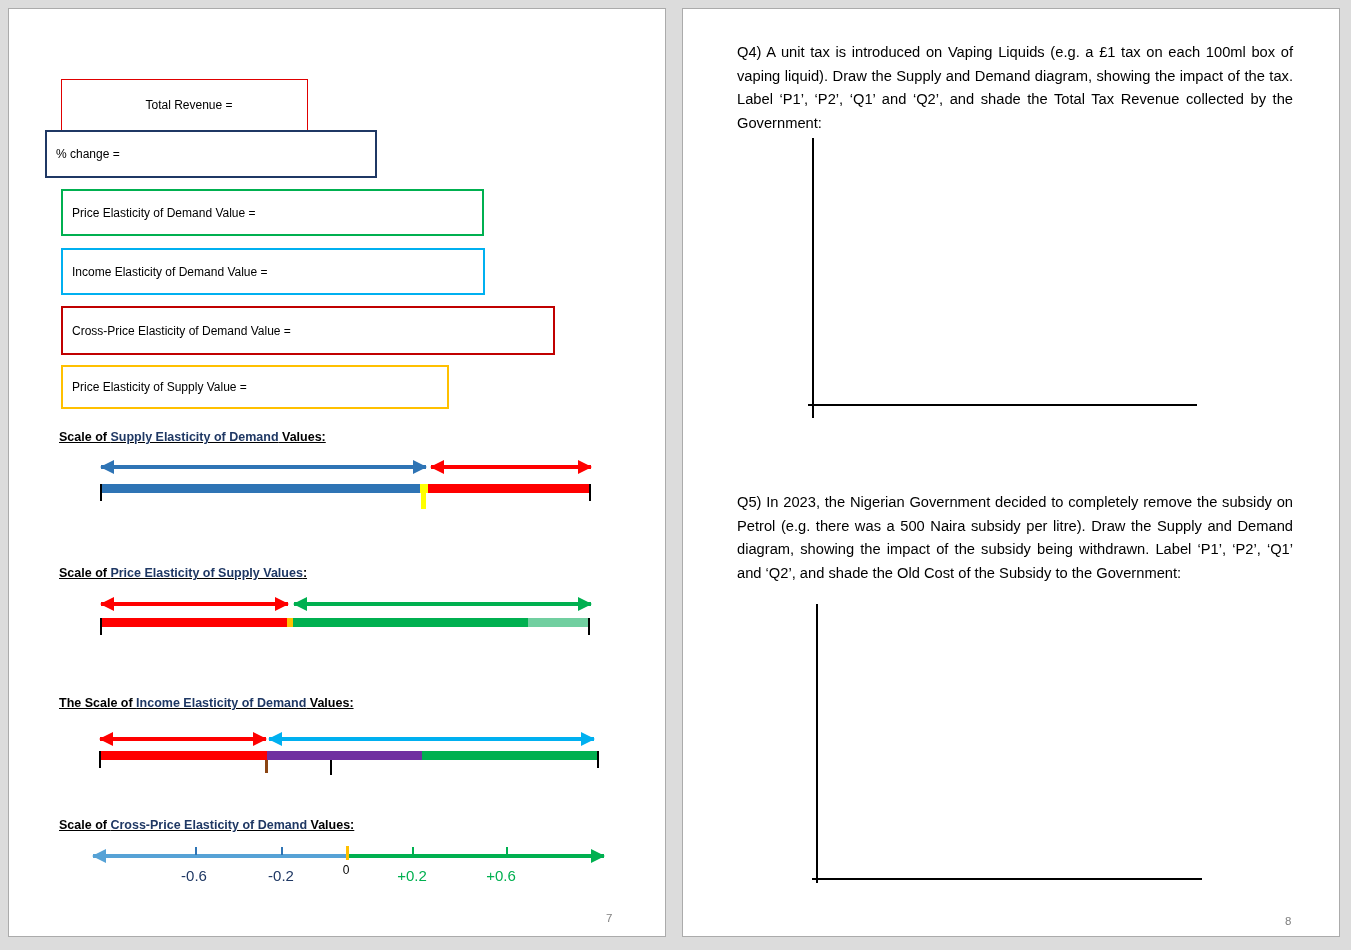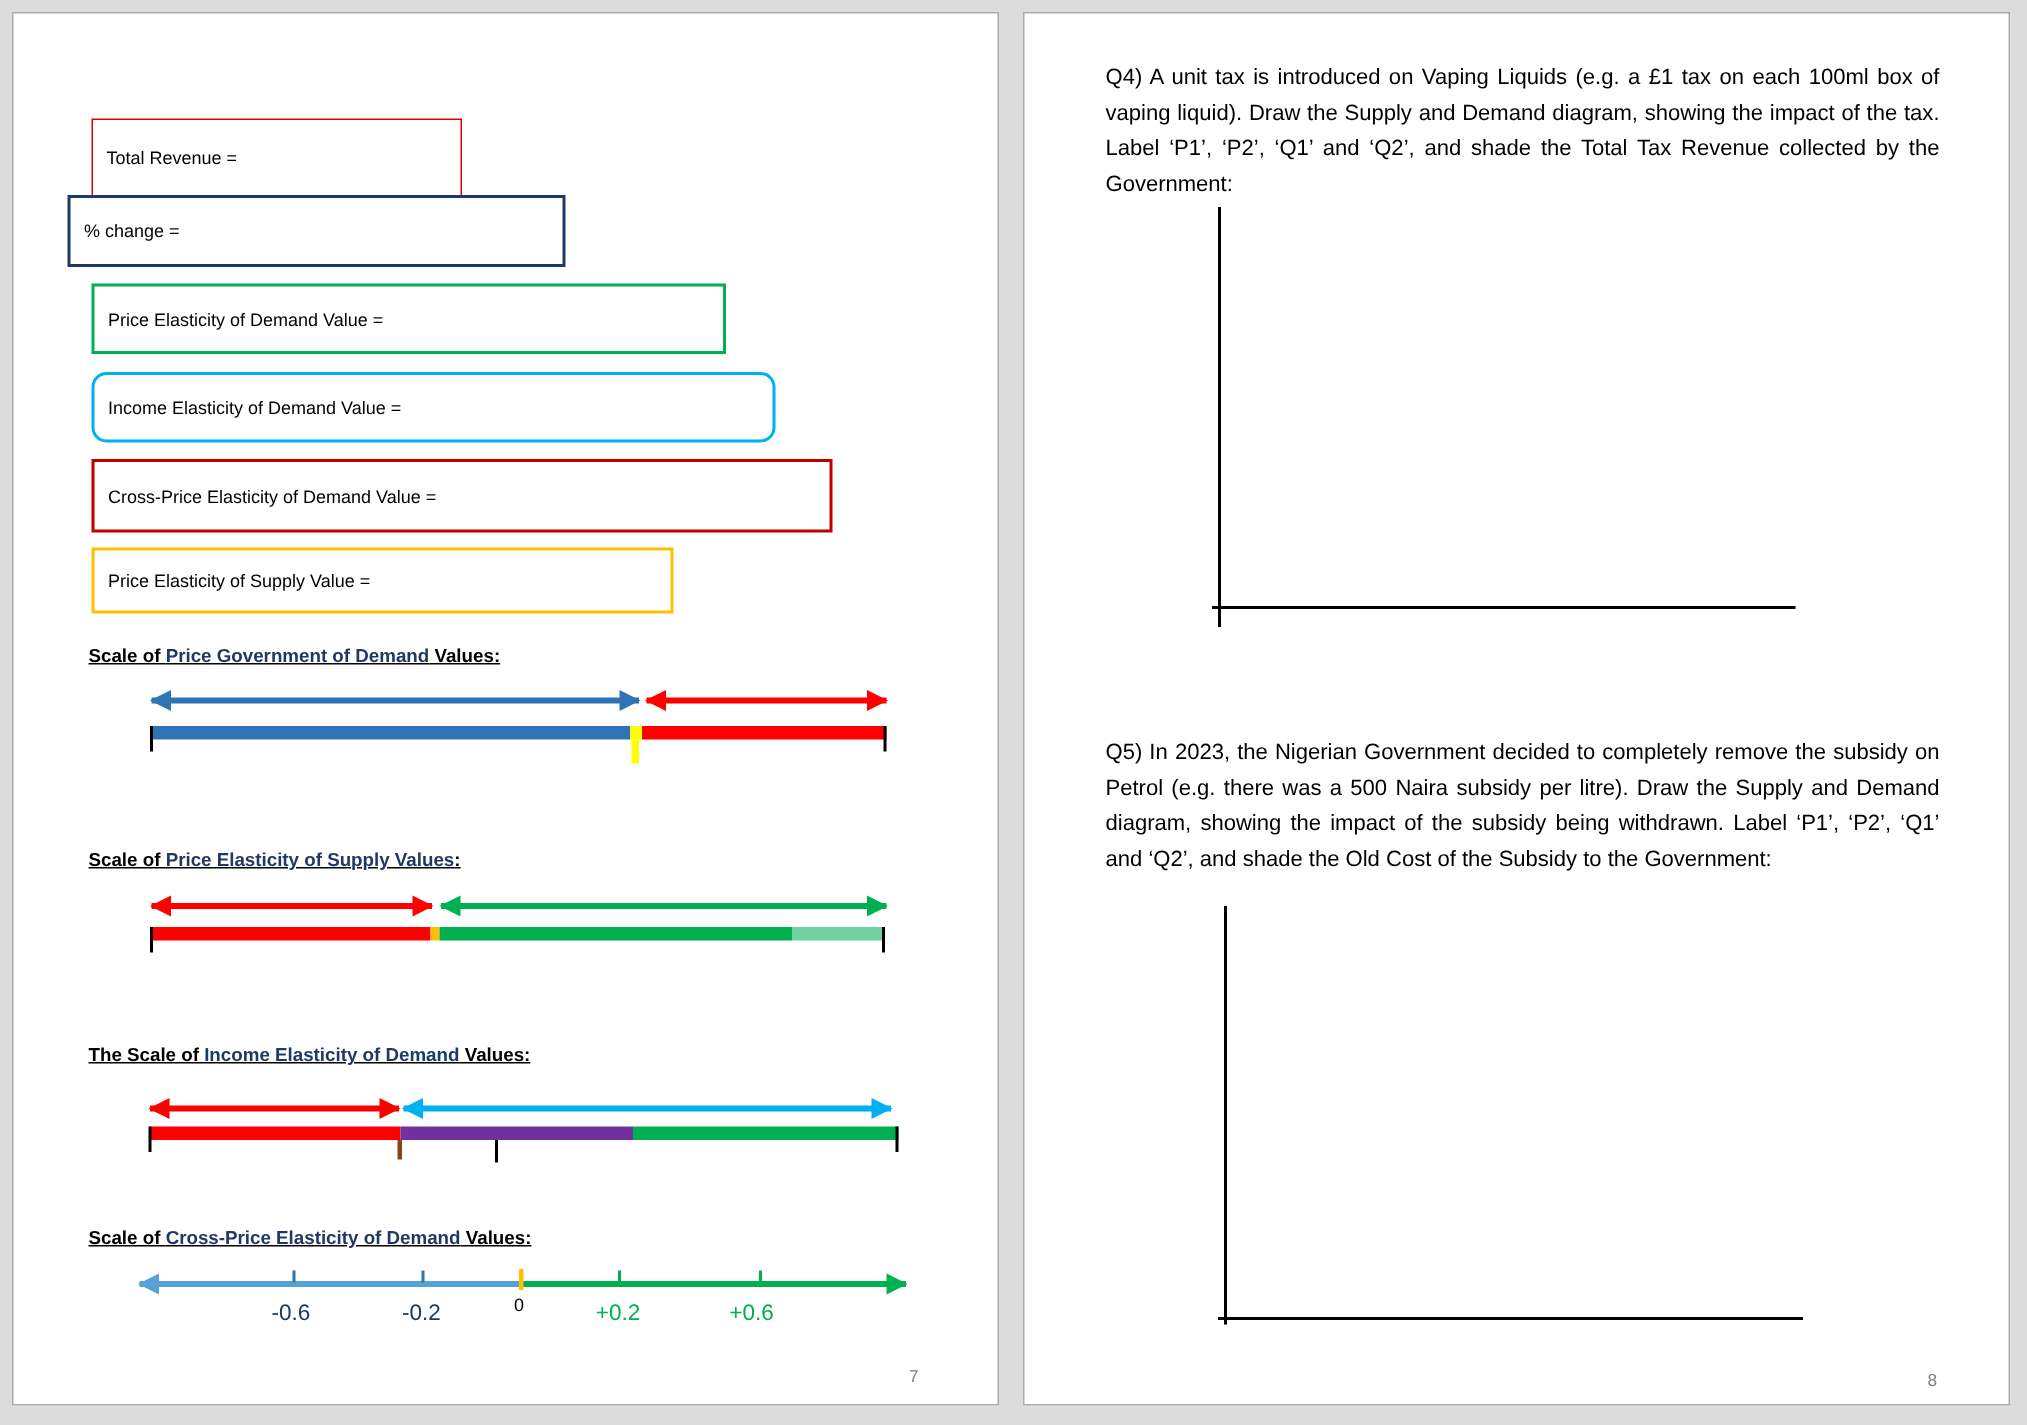--- a/index.html
+++ b/index.html
@@ -77,41 +77,41 @@
   .axis-h { position:absolute; height:1.6px; background:#000; }
 
   .pagenum { position:absolute; font-size:11.5px; color:#7F7F7F; }
 </style>
 </head>
 <body>
 
 <div class="page" id="page-left">
 
 
-  <div class="fbox b1" style="left:52px; top:70px;  width:247px; height:52px;">
+  <div class="fbox b1" style="left:52px; top:70px;  width:247px; height:52px;justify-content:center;">
     <span>Total Revenue =</span>
   </div>
   <div class="fbox b2" style="left:36px; top:121px; width:332px; height:48px;">
     <span>% change =</span>
   </div>
   <div class="fbox b3" style="left:52px; top:180px; width:423px; height:47px;">
     <span>Price Elasticity of Demand Value =</span>
   </div>
-  <div class="fbox b4" style="left:52px; top:239px; width:456px; height:47px;border-radius:10px;">
+  <div class="fbox b4" style="left:52px; top:239px; width:424px; height:47px;">
     <span>Income Elasticity of Demand Value =</span>
   </div>
   <div class="fbox b5" style="left:52px; top:297px; width:494px; height:49px;">
     <span>Cross-Price Elasticity of Demand Value =</span>
   </div>
   <div class="fbox b6" style="left:52px; top:356px; width:388px; height:44px;">
     <span>Price Elasticity of Supply Value =</span>
   </div>
 
   <div class="scale-h" style="left:50px; top:421px;">
-    <span>Scale of </span><span class="hl">Price Government of Demand</span><span> Values:</span>
+    <span>Scale of </span><span class="hl">Supply Elasticity of Demand</span><span> Values:</span>
   </div>
   <div class="arr head-l head-r c-blue" style="left:92px; top:456px; width:325px;"></div>
   <div class="arr head-l head-r c-red" style="left:422px; top:456px; width:160px;"></div>
   <div class="bar" style="left:92px; top:475px; width:490px;">
     <div class="sg-blue" style="width:319px;"></div>
     <div class="sg-yellow" style="width:8px;"></div>
     <div class="sg-red" style="width:163px;"></div>
   </div>
   <div class="tick" style="left:91px;  top:475px; height:17px;"></div>
   <div class="tick yellow" style="left:412px; top:484px; height:16px;"></div>

